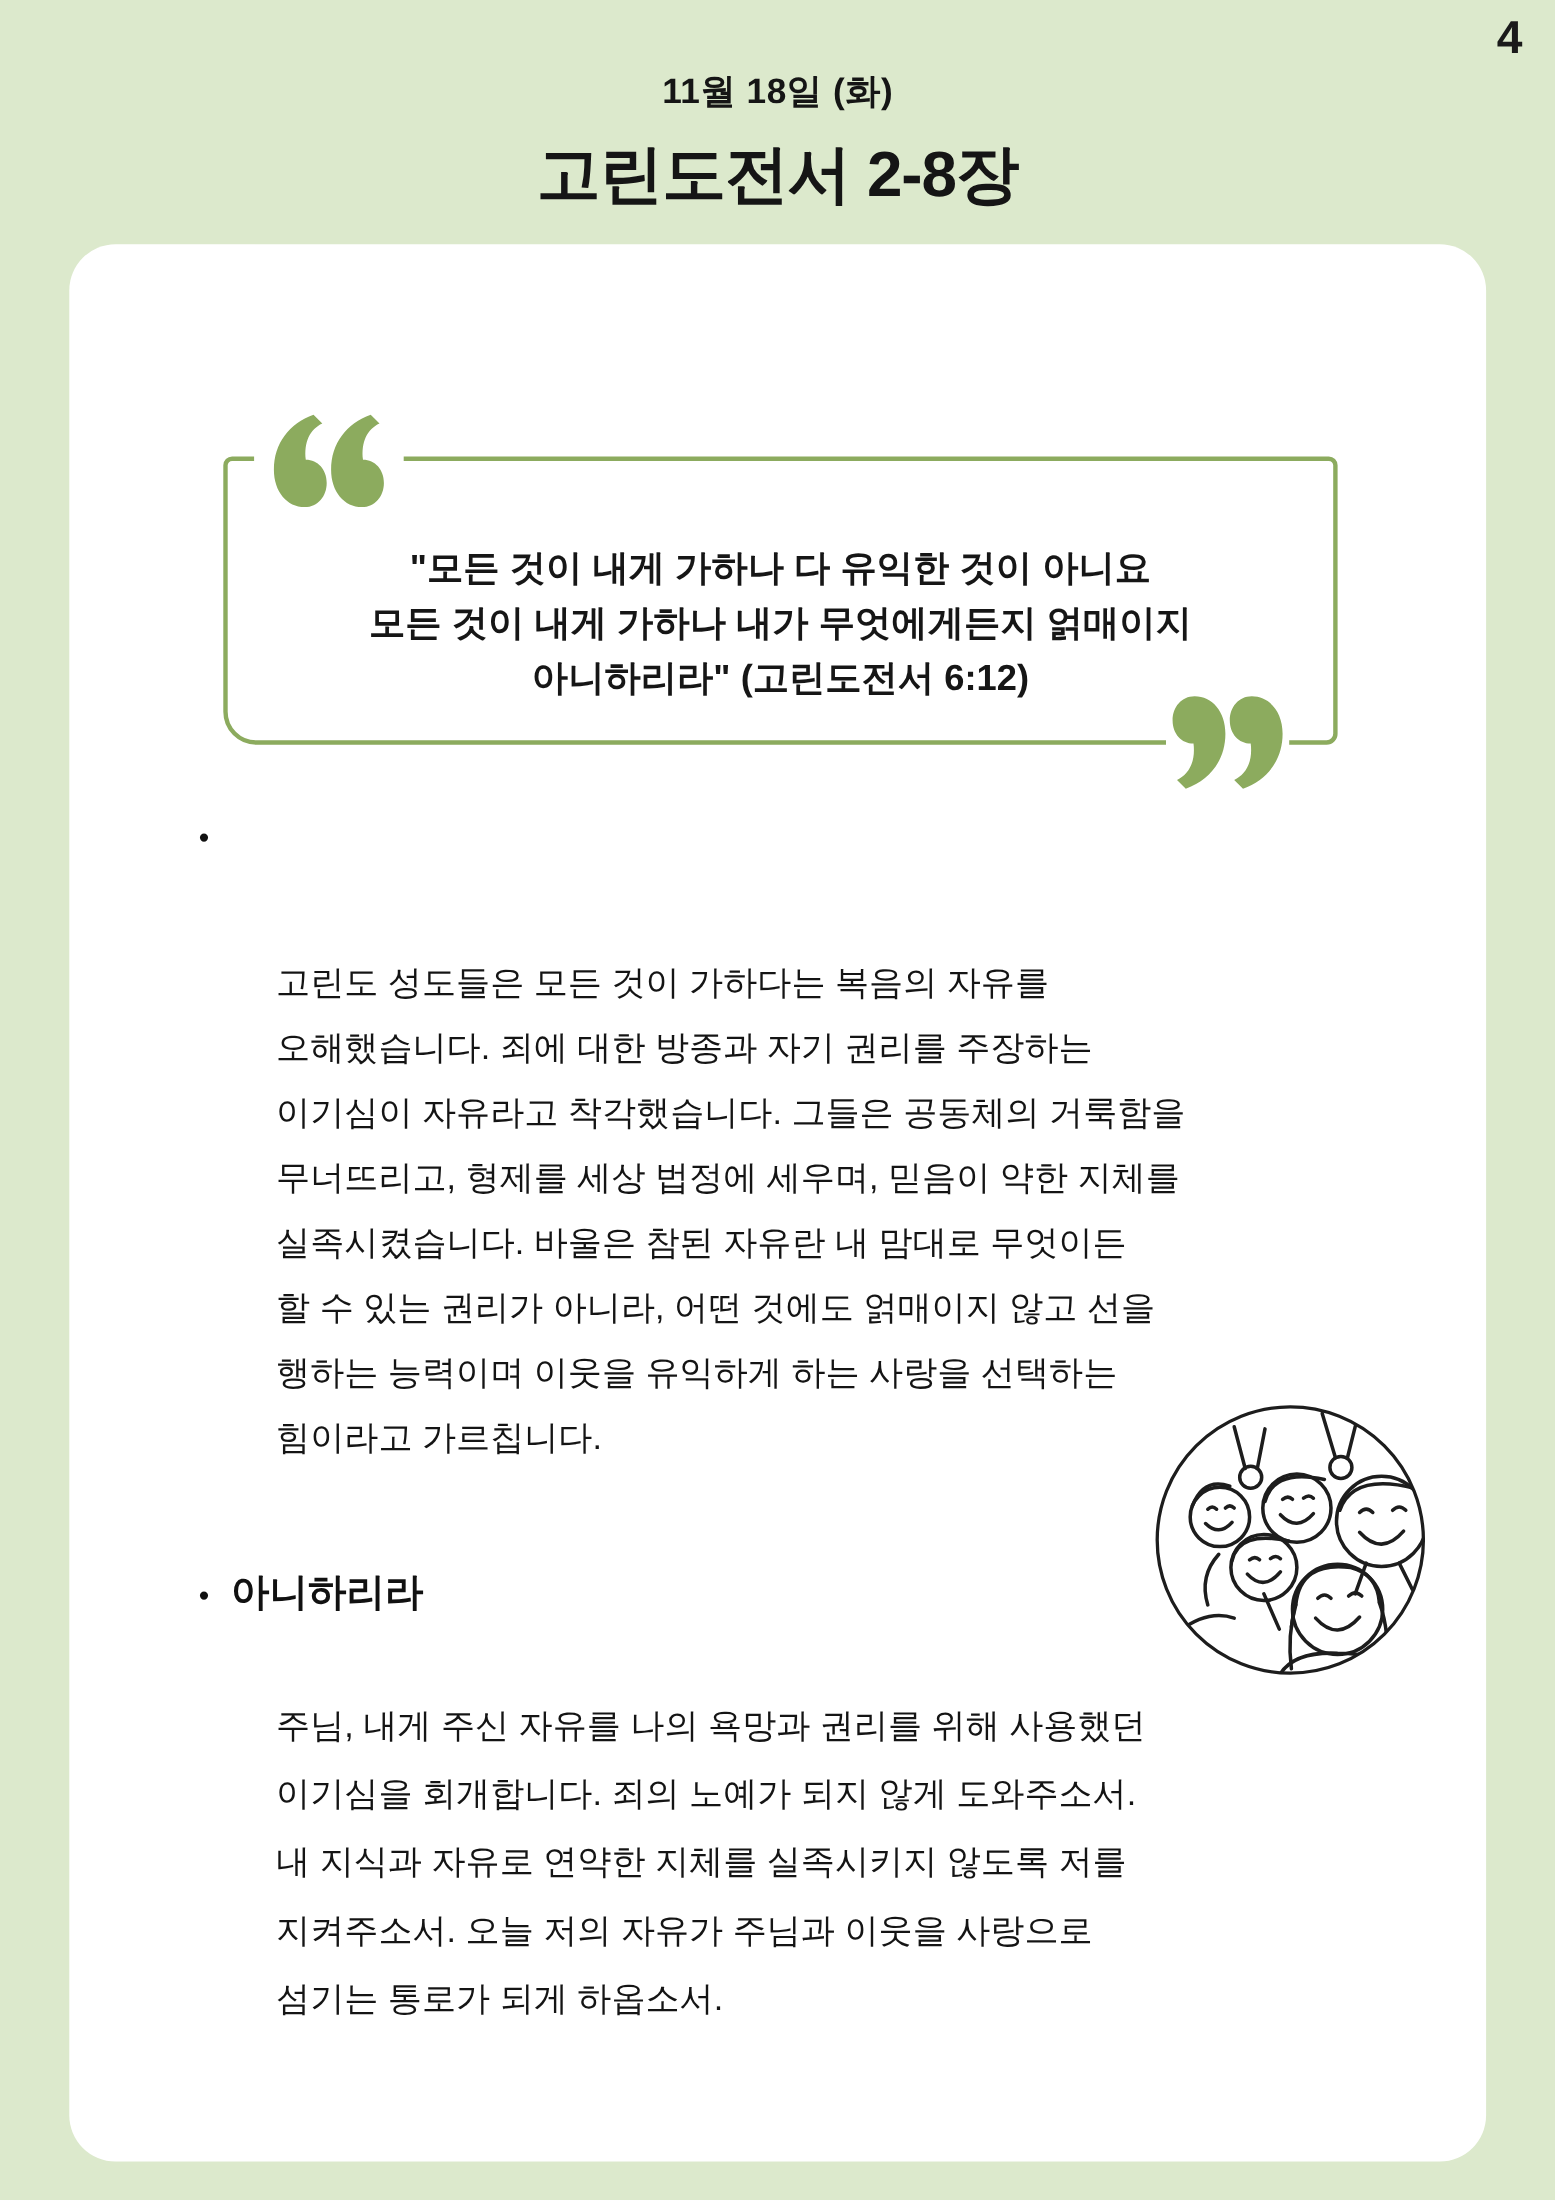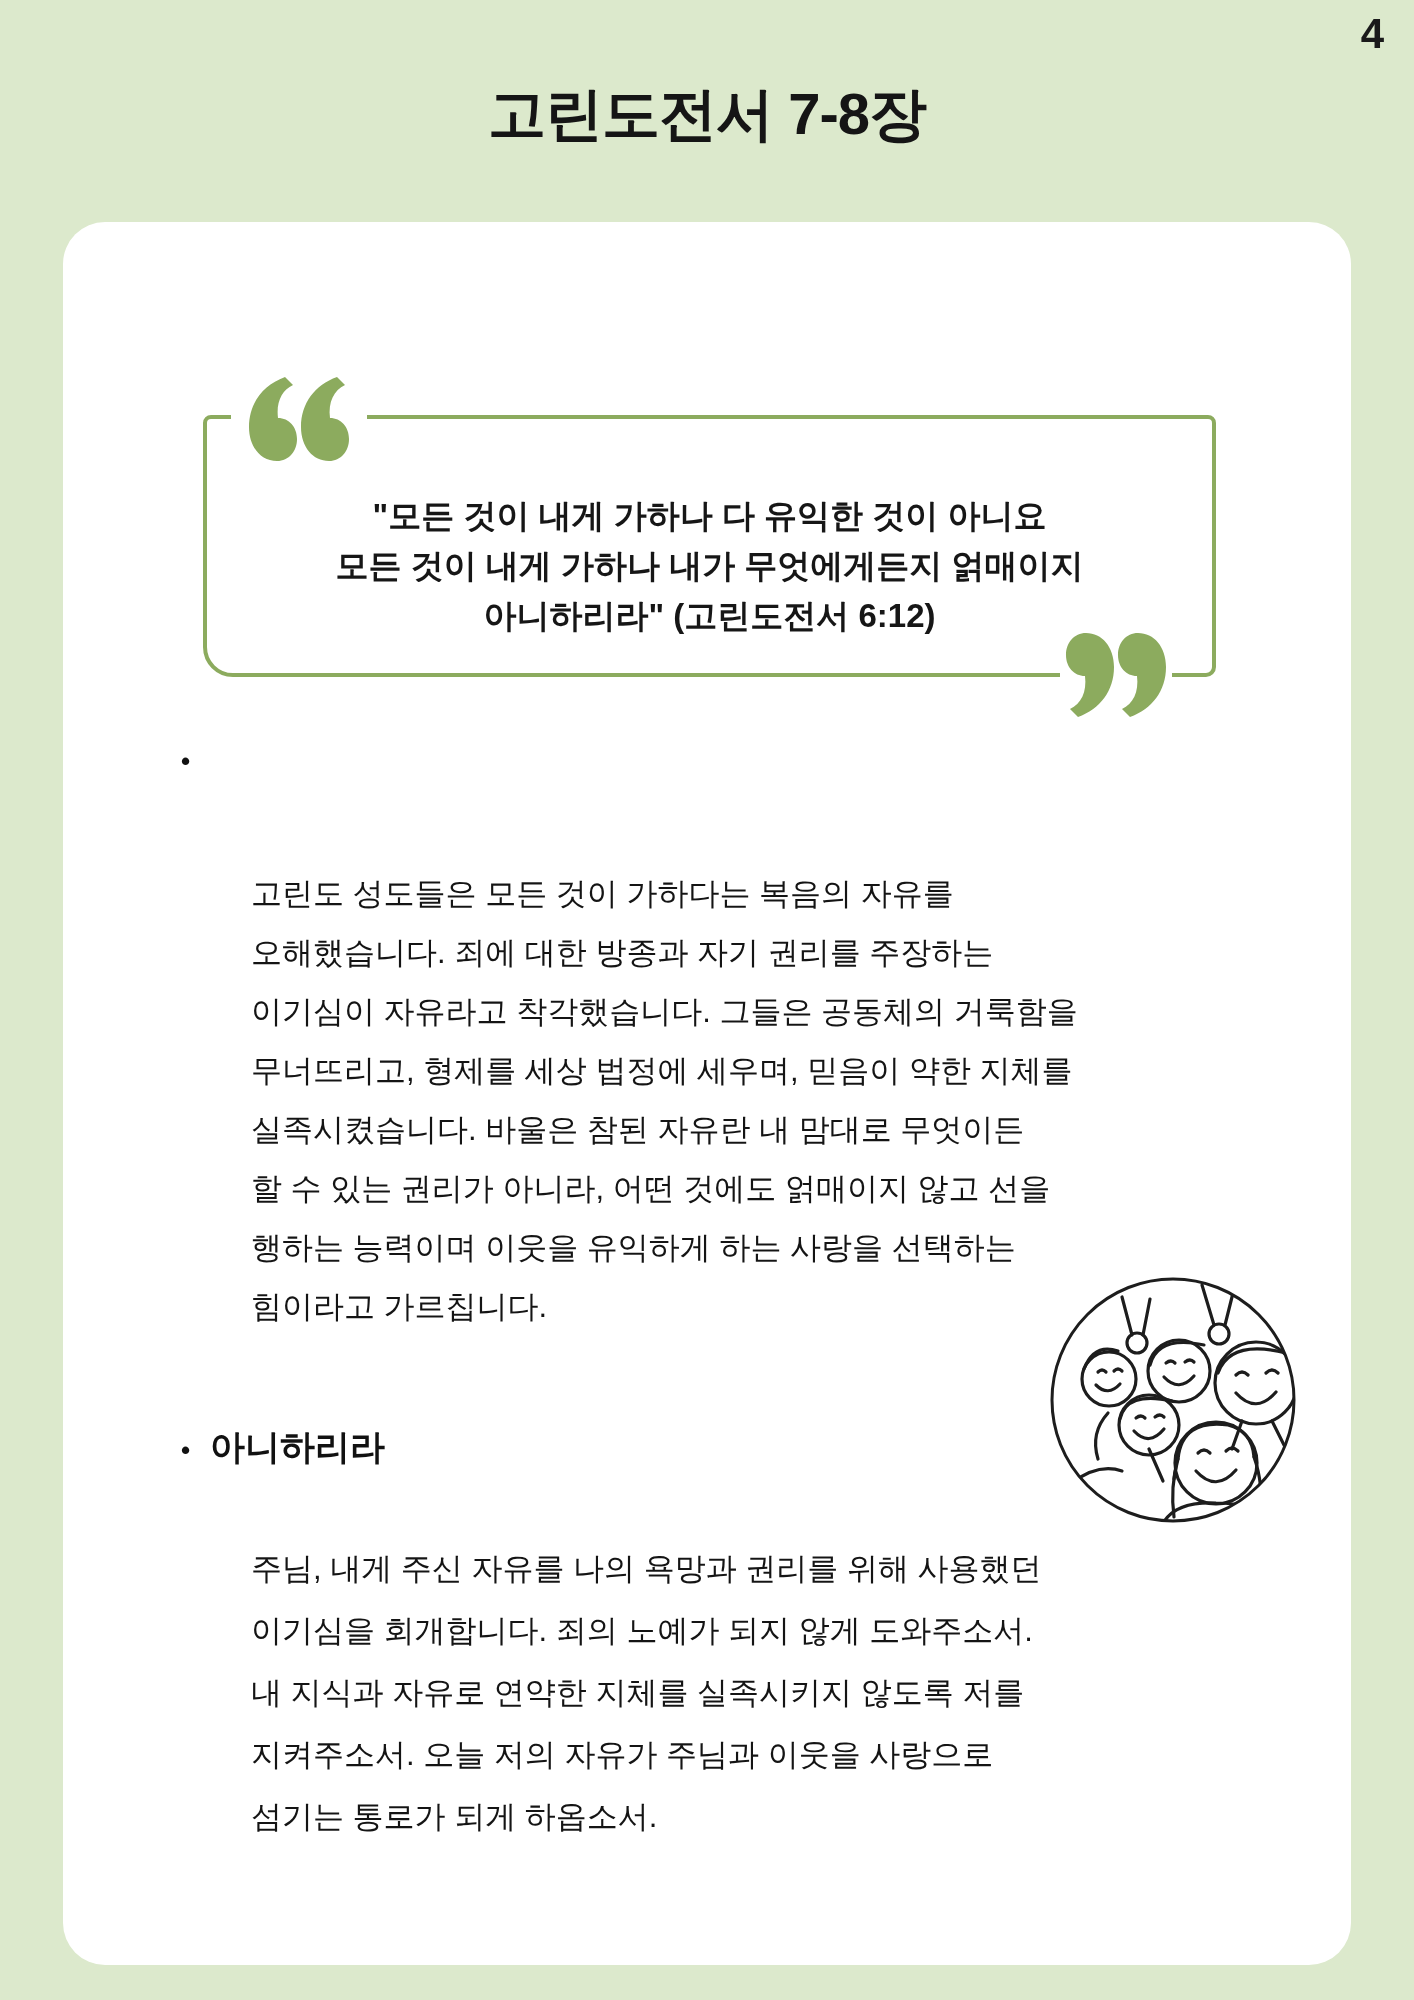--- a/index.html
+++ b/index.html
@@ -60,21 +60,22 @@
   .illustration {
     position: absolute; left: 983px; top: 1051px; width: 254px; height: 254px;
   }
 </style>
 </head>
 <body>
 
 <div class="page-number">4</div>
 
 <div class="header">
-  <div class="title-line">고린도전서 7-8장</div>
+  <div class="date-line">11월 18일 (화)</div>
+  <div class="title-line">고린도전서 2-8장</div>
 </div>
 
 <div class="card">
 
   <div class="quote-box">
     <span class="qmark qmark-open">
       <svg width="104" height="86" viewBox="0 0 104 86">
         <g fill="#8cab5e">
           <path d="M38 1 C16 9 2 27 2 51 C2 71 14 85 30 85 C42 85 50 75 50 63 C50 51 42 42 31 42 C29 26 35 14 46 9 Z"></path>
           <path d="M92 1 C70 9 56 27 56 51 C56 71 68 85 84 85 C96 85 104 75 104 63 C104 51 96 42 85 42 C83 26 89 14 100 9 Z" transform="translate(-2,0)"></path>

